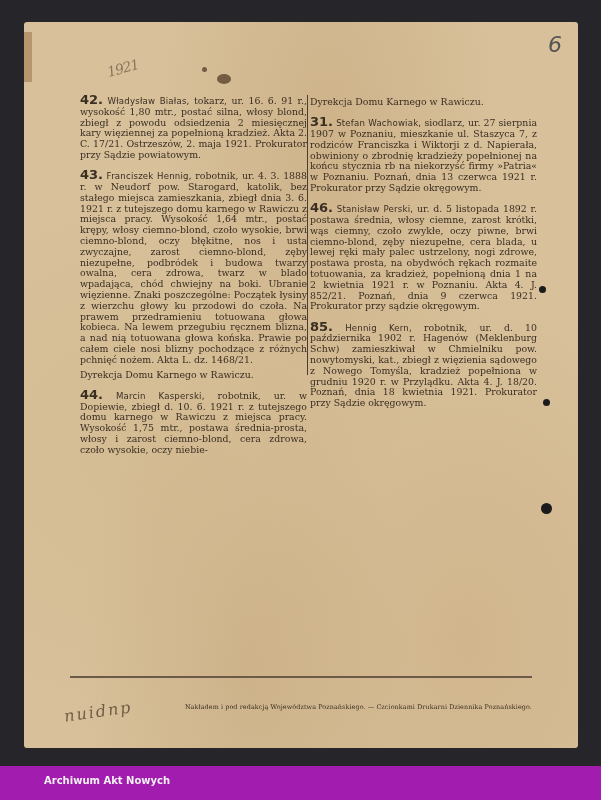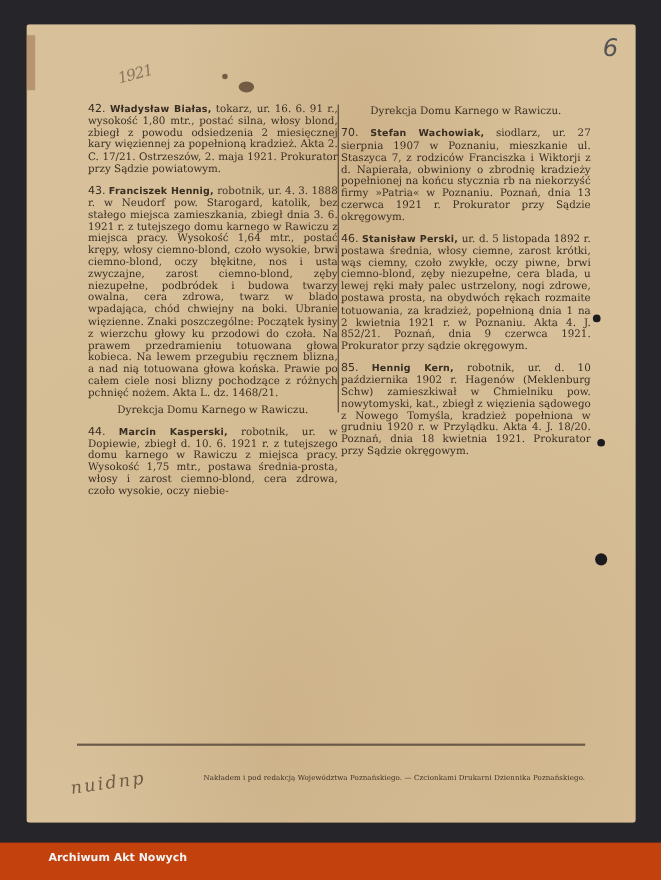--- a/index.html
+++ b/index.html
@@ -27,30 +27,30 @@
   .scribble-top { position:absolute; left:83px; top:38px; font-size:14px; color:#6a5640; transform:rotate(-15deg); opacity:.7; font-style:italic; letter-spacing:-1px;}
   .ink-blot { position:absolute; background:#5a4430; border-radius:50%; opacity:.8; }
   .punch-hole { position:absolute; width:11px; height:11px; background:#1b1b1e; border-radius:50%; }
   .col {
     position:absolute; top:73px; font-size:9.4px; line-height:10.8px; text-align:justify;
   }
   .col.left { left:56px; width:227px; }
   .col.right { left:286px; width:227px; }
   .col-divider { position:absolute; left:283px; top:73px; width:1px; height:280px; background:#4a3c2e; }
   .entry { margin-bottom:4px; text-indent:0; }
-  .entry .num { font-family:"DejaVu Sans", sans-serif; font-weight:normal; font-size:10px; }
-  .entry .name { font-family:"DejaVu Sans", sans-serif; font-weight:bold; font-size:8.6px; letter-spacing:0.2px; }
-  .signoff { text-align:center; margin:2px 0 4px; }
+  .entry .num { font-family:"DejaVu Sans", sans-serif; font-weight:bold; font-size:13px; }
+  .entry .name { font-family:"DejaVu Sans", sans-serif; font-weight:normal; font-size:8.6px; letter-spacing:0.2px; }
+  .signoff { margin:2px 0 4px; }
   .footer-rule { position:absolute; left:46px; top:654px; width:462px; height:2px; background:#6b5a47; }
   .footer-note {
     position:absolute; left:46px; top:681px; width:462px; text-align:right;
     font-size:6.4px; color:#3a2e22; letter-spacing:0.1px;
   }
   .scribble-bottom { position:absolute; left:40px; top:680px; font-size:16px; color:#4f3c2a; font-style:italic; transform:rotate(-8deg); opacity:.75; letter-spacing:2px; }
-  .caption-bar { position:absolute; left:0; top:766px; width:601px; height:34px; background:#c2410c; }
+  .caption-bar { position:absolute; left:0; top:766px; width:601px; height:34px; background:#a21caf; }
   .caption {
     position:absolute; left:44px; top:9px; color:#f2f2f2; font-family:"DejaVu Sans", sans-serif;
     font-weight:bold; font-size:10px;
   }
 </style>
 </head>
 <body>
 
 <div class="viewer">
   <div class="page">
@@ -78,21 +78,21 @@
         <span class="num">44.</span>
         <span class="name">Marcin Kasperski,</span><span> robotnik, ur. w Dopiewie, zbiegł d. 10. 6. 1921 r. z tutejszego domu karnego w Rawiczu z miejsca pracy. Wysokość 1,75 mtr., postawa średnia-prosta, włosy i zarost ciemno-blond, cera zdrowa, czoło wysokie, oczy niebie-</span>
       </p>
     </div>
 
     <div class="col-divider"></div>
 
     <div class="col right">
       <p class="signoff">Dyrekcja Domu Karnego w Rawiczu.</p>
       <p class="entry">
-        <span class="num">70.</span>
+        <span class="num">31.</span>
         <span class="name">Stefan Wachowiak,</span><span> siodlarz, ur. 27 sierpnia 1907 w Poznaniu, mieszkanie ul. Staszyca 7, z rodziców Franciszka i Wiktorji z d. Napierała, obwiniony o zbrodnię kradzieży popełnionej na końcu stycznia rb na niekorzyść firmy »Patria« w Poznaniu. Poznań, dnia 13 czerwca 1921 r. Prokurator przy Sądzie okręgowym.</span>
       </p>
       <p class="entry">
         <span class="num">46.</span>
         <span class="name">Stanisław Perski,</span><span> ur. d. 5 listopada 1892 r. postawa średnia, włosy ciemne, zarost krótki, wąs ciemny, czoło zwykłe, oczy piwne, brwi ciemno-blond, zęby niezupełne, cera blada, u lewej ręki mały palec ustrzelony, nogi zdrowe, postawa prosta, na obydwóch rękach rozmaite totuowania, za kradzież, popełnioną dnia 1 na 2 kwietnia 1921 r. w Poznaniu. Akta 4. J. 852/21. Poznań, dnia 9 czerwca 1921. Prokurator przy sądzie okręgowym.</span>
       </p>
       <p class="entry">
         <span class="num">85.</span>
         <span class="name">Hennig Kern,</span><span> robotnik, ur. d. 10 października 1902 r. Hagenów (Meklenburg Schw) zamieszkiwał w Chmielniku pow. nowytomyski, kat., zbiegł z więzienia sądowego z Nowego Tomyśla, kradzież popełniona w grudniu 1920 r. w Przylądku. Akta 4. J. 18/20. Poznań, dnia 18 kwietnia 1921. Prokurator przy Sądzie okręgowym.</span>
       </p>

